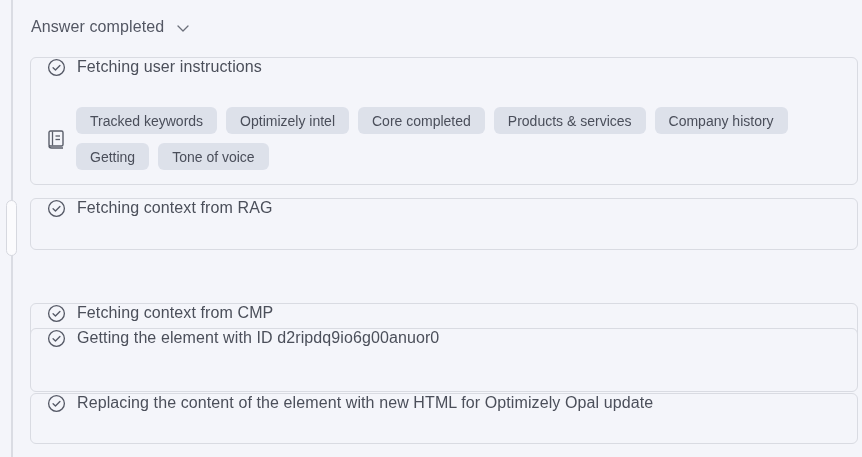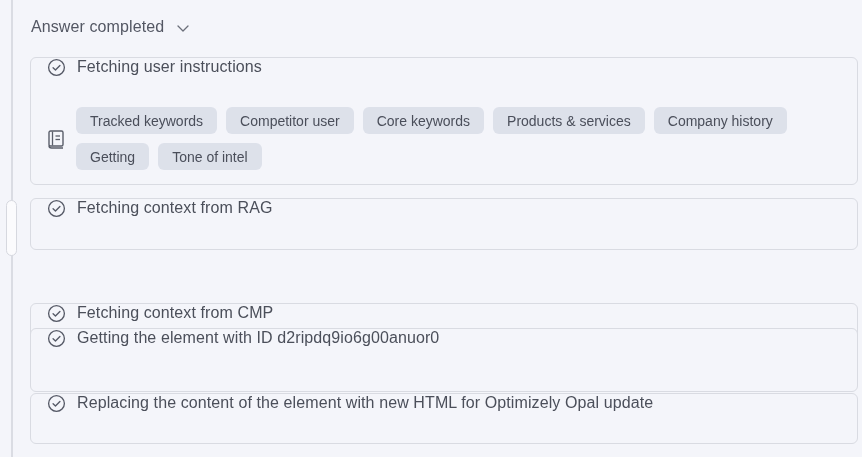--- a/index.html
+++ b/index.html
@@ -70,26 +70,26 @@
   <div class="tags-area">
     <svg class="book" viewBox="0 0 17 19">
       <rect x="1" y="1" width="14" height="15" rx="1.5" fill="none" stroke="#5a5e6a" stroke-width="1.4"></rect>
       <path d="M1 15.5 Q1 18 3.5 18 L15 18" fill="none" stroke="#5a5e6a" stroke-width="1.4"></path>
       <line x1="4.5" y1="1.5" x2="4.5" y2="15.5" stroke="#5a5e6a" stroke-width="1.3"></line>
       <line x1="7.5" y1="6" x2="12" y2="6" stroke="#5a5e6a" stroke-width="1.3"></line>
       <line x1="7.5" y1="9.5" x2="12" y2="9.5" stroke="#5a5e6a" stroke-width="1.3"></line>
     </svg>
     <div class="tags">
       <span class="tag">Tracked keywords</span>
-      <span class="tag">Competitor user</span>
-      <span class="tag">Core keywords</span>
+      <span class="tag">Optimizely intel</span>
+      <span class="tag">Core completed</span>
       <span class="tag">Products &amp; services</span>
       <span class="tag">Company history</span>
       <span class="tag">Getting</span>
-      <span class="tag">Tone of intel</span>
+      <span class="tag">Tone of voice</span>
     </div>
   </div>
 </div>
 
 <div class="card" style="top:198px; height:52px;">
   <div class="row">
     <svg class="check" viewBox="0 0 20 20">
       <circle cx="10" cy="10" r="8.3" fill="none" stroke="#555966" stroke-width="1.4"></circle>
       <path d="M6.4 10.2 L8.9 12.6 L13.6 7.8" fill="none" stroke="#555966" stroke-width="1.4" stroke-linecap="round" stroke-linejoin="round"></path>
     </svg>

